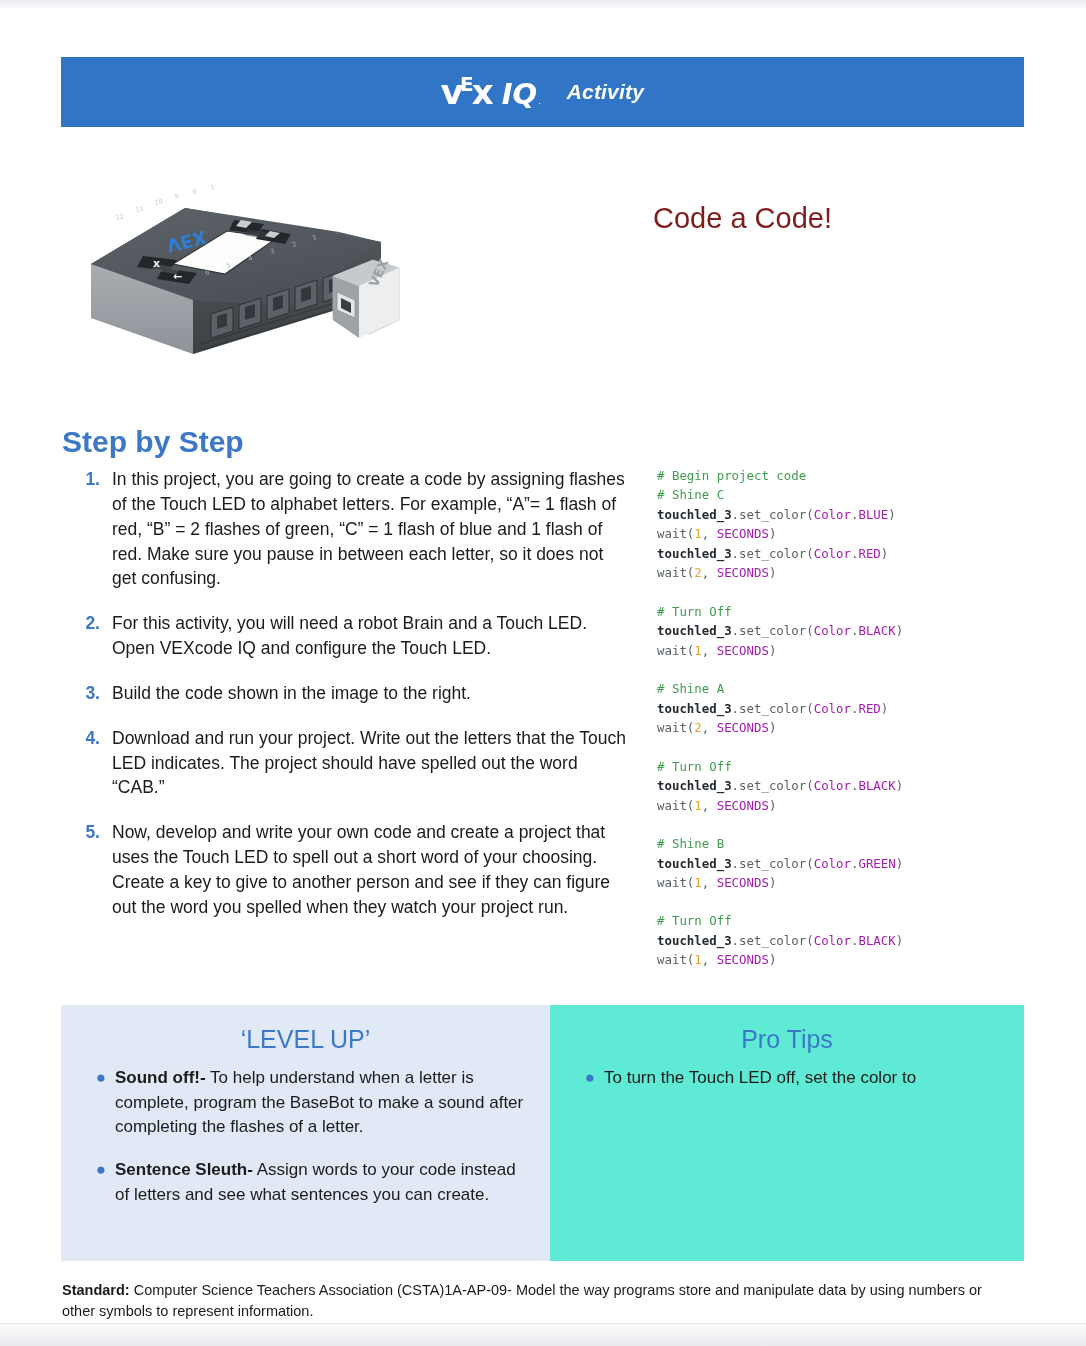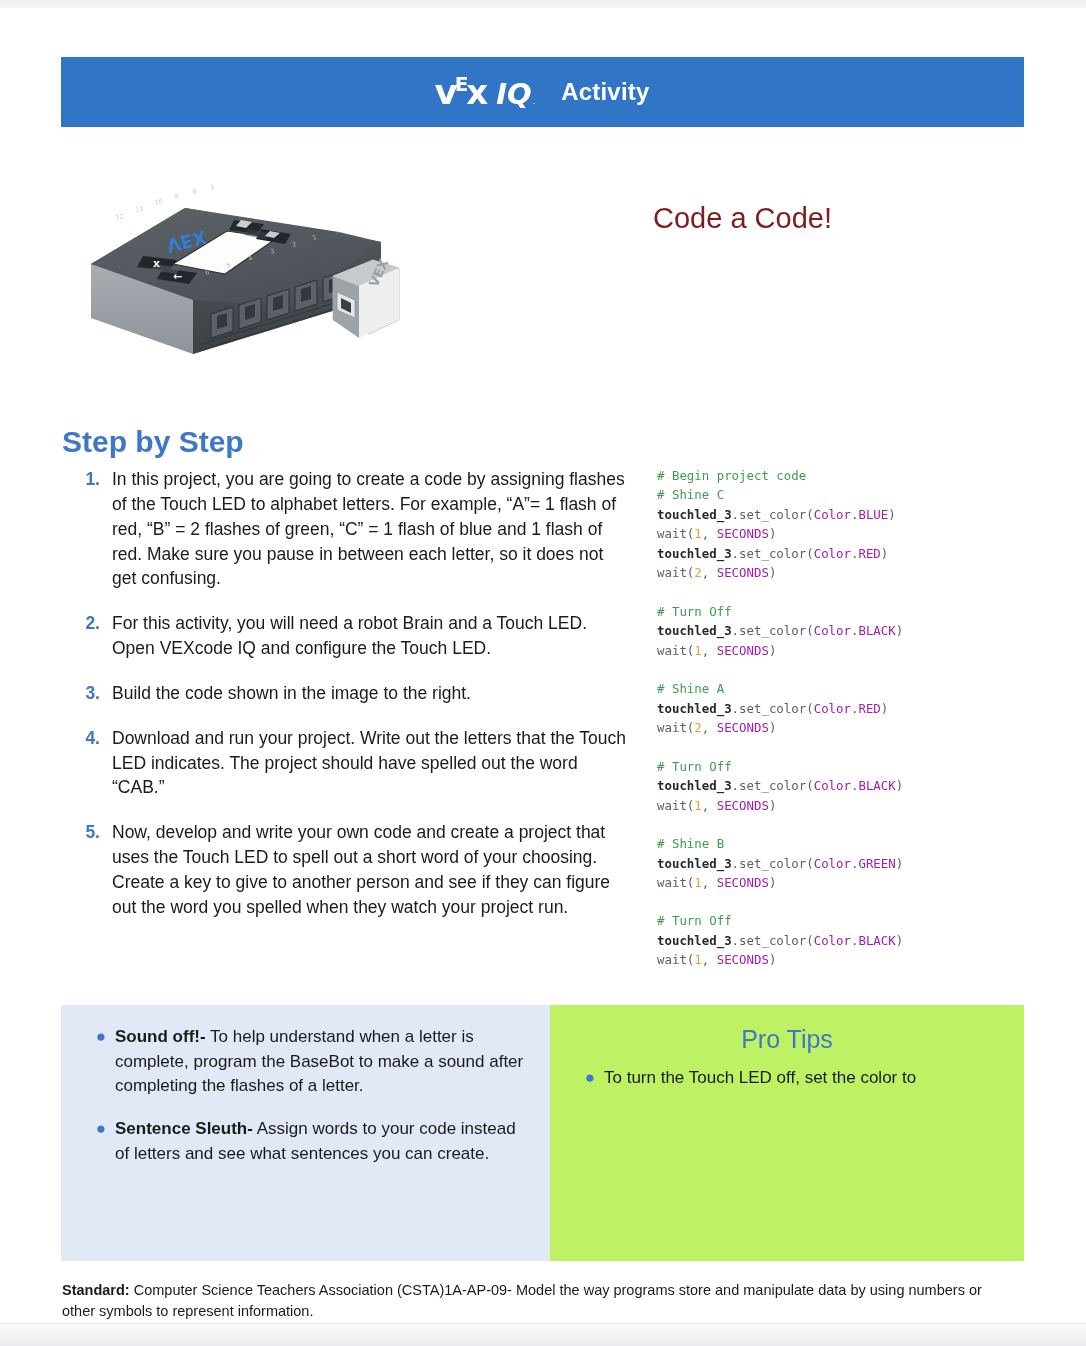--- a/index.html
+++ b/index.html
@@ -87,24 +87,25 @@
   }
   .vex-tm {
     font-size: 9px;
     line-height: 1;
     position: relative;
     top: 0px;
     left: 1px;
   }
   .banner-title {
     color: #ffffff;
-    font-size: 24px;
+    font-size: 21px;
     font-weight: 700;
     margin-left: 12px;
     letter-spacing: 0.2px;
+    font-style: italic;
   }
 
   
   .hero {
     position: absolute;
     left: 61px; top: 150px;
     width: 963px; height: 240px;
   }
   .brain-wrap {
     position: absolute;
@@ -198,21 +199,21 @@
     display: flex;
   }
   .panel-levelup {
     width: 489px;
     background: #e0e9f5;
     box-sizing: border-box;
     padding: 20px 26px 0 26px;
   }
   .panel-protips {
     width: 474px;
-    background: #bef264;
+    background: #5eead4;
     box-sizing: border-box;
     padding: 20px 26px 0 26px;
   }
   .panel-title {
     color: #3d78c8;
     font-size: 25px;
     font-weight: 400;
     text-align: center;
     margin: 0 0 12px 0;
   }
@@ -412,20 +413,21 @@
         <span class="step-num">5.</span>
         <span class="step-text">Now, develop and write your own code and create a project that uses the Touch LED to spell out a short word of your choosing. Create a key to give to another person and see if they can figure out the word you spelled when they watch your project run.</span>
       </li>
     </ol>
 
   <div class="code-block" id="code-block"><div class="code-line"><span class="c-comment"># Begin project code</span></div><div class="code-line"><span class="c-comment"># Shine C</span></div><div class="code-line"><span class="c-obj">touchled_3</span><span class="c-method">.set_color(</span><span class="c-const">Color</span><span class="c-method">.</span><span class="c-const">BLUE</span><span class="c-method">)</span></div><div class="code-line"><span class="c-plain">wait(</span><span class="c-num">1</span><span class="c-plain">, </span><span class="c-const">SECONDS</span><span class="c-plain">)</span></div><div class="code-line"><span class="c-obj">touchled_3</span><span class="c-method">.set_color(</span><span class="c-const">Color</span><span class="c-method">.</span><span class="c-const">RED</span><span class="c-method">)</span></div><div class="code-line"><span class="c-plain">wait(</span><span class="c-num">2</span><span class="c-plain">, </span><span class="c-const">SECONDS</span><span class="c-plain">)</span></div><div class="code-gap">&nbsp;</div><div class="code-line"><span class="c-comment"># Turn Off</span></div><div class="code-line"><span class="c-obj">touchled_3</span><span class="c-method">.set_color(</span><span class="c-const">Color</span><span class="c-method">.</span><span class="c-const">BLACK</span><span class="c-method">)</span></div><div class="code-line"><span class="c-plain">wait(</span><span class="c-num">1</span><span class="c-plain">, </span><span class="c-const">SECONDS</span><span class="c-plain">)</span></div><div class="code-gap">&nbsp;</div><div class="code-line"><span class="c-comment"># Shine A</span></div><div class="code-line"><span class="c-obj">touchled_3</span><span class="c-method">.set_color(</span><span class="c-const">Color</span><span class="c-method">.</span><span class="c-const">RED</span><span class="c-method">)</span></div><div class="code-line"><span class="c-plain">wait(</span><span class="c-num">2</span><span class="c-plain">, </span><span class="c-const">SECONDS</span><span class="c-plain">)</span></div><div class="code-gap">&nbsp;</div><div class="code-line"><span class="c-comment"># Turn Off</span></div><div class="code-line"><span class="c-obj">touchled_3</span><span class="c-method">.set_color(</span><span class="c-const">Color</span><span class="c-method">.</span><span class="c-const">BLACK</span><span class="c-method">)</span></div><div class="code-line"><span class="c-plain">wait(</span><span class="c-num">1</span><span class="c-plain">, </span><span class="c-const">SECONDS</span><span class="c-plain">)</span></div><div class="code-gap">&nbsp;</div><div class="code-line"><span class="c-comment"># Shine B</span></div><div class="code-line"><span class="c-obj">touchled_3</span><span class="c-method">.set_color(</span><span class="c-const">Color</span><span class="c-method">.</span><span class="c-const">GREEN</span><span class="c-method">)</span></div><div class="code-line"><span class="c-plain">wait(</span><span class="c-num">1</span><span class="c-plain">, </span><span class="c-const">SECONDS</span><span class="c-plain">)</span></div><div class="code-gap">&nbsp;</div><div class="code-line"><span class="c-comment"># Turn Off</span></div><div class="code-line"><span class="c-obj">touchled_3</span><span class="c-method">.set_color(</span><span class="c-const">Color</span><span class="c-method">.</span><span class="c-const">BLACK</span><span class="c-method">)</span></div><div class="code-line"><span class="c-plain">wait(</span><span class="c-num">1</span><span class="c-plain">, </span><span class="c-const">SECONDS</span><span class="c-plain">)</span></div></div>
 
   <div class="panels">
 
     <div class="panel-levelup">
+      <div class="panel-title">‘LEVEL UP’</div>
       <ul class="panel-list" id="levelup-list">
           <li class="panel-item">
             <span class="bullet">●</span>
             <span class="panel-item-text"><b>Sound off!-</b><span> To help understand when a letter is complete, program the BaseBot to make a sound after completing the flashes of a letter.</span></span>
           </li>
           <li class="panel-item">
             <span class="bullet">●</span>
             <span class="panel-item-text"><b>Sentence Sleuth-</b><span> Assign words to your code instead of letters and see what sentences you can create.</span></span>
           </li>
         </ul>

